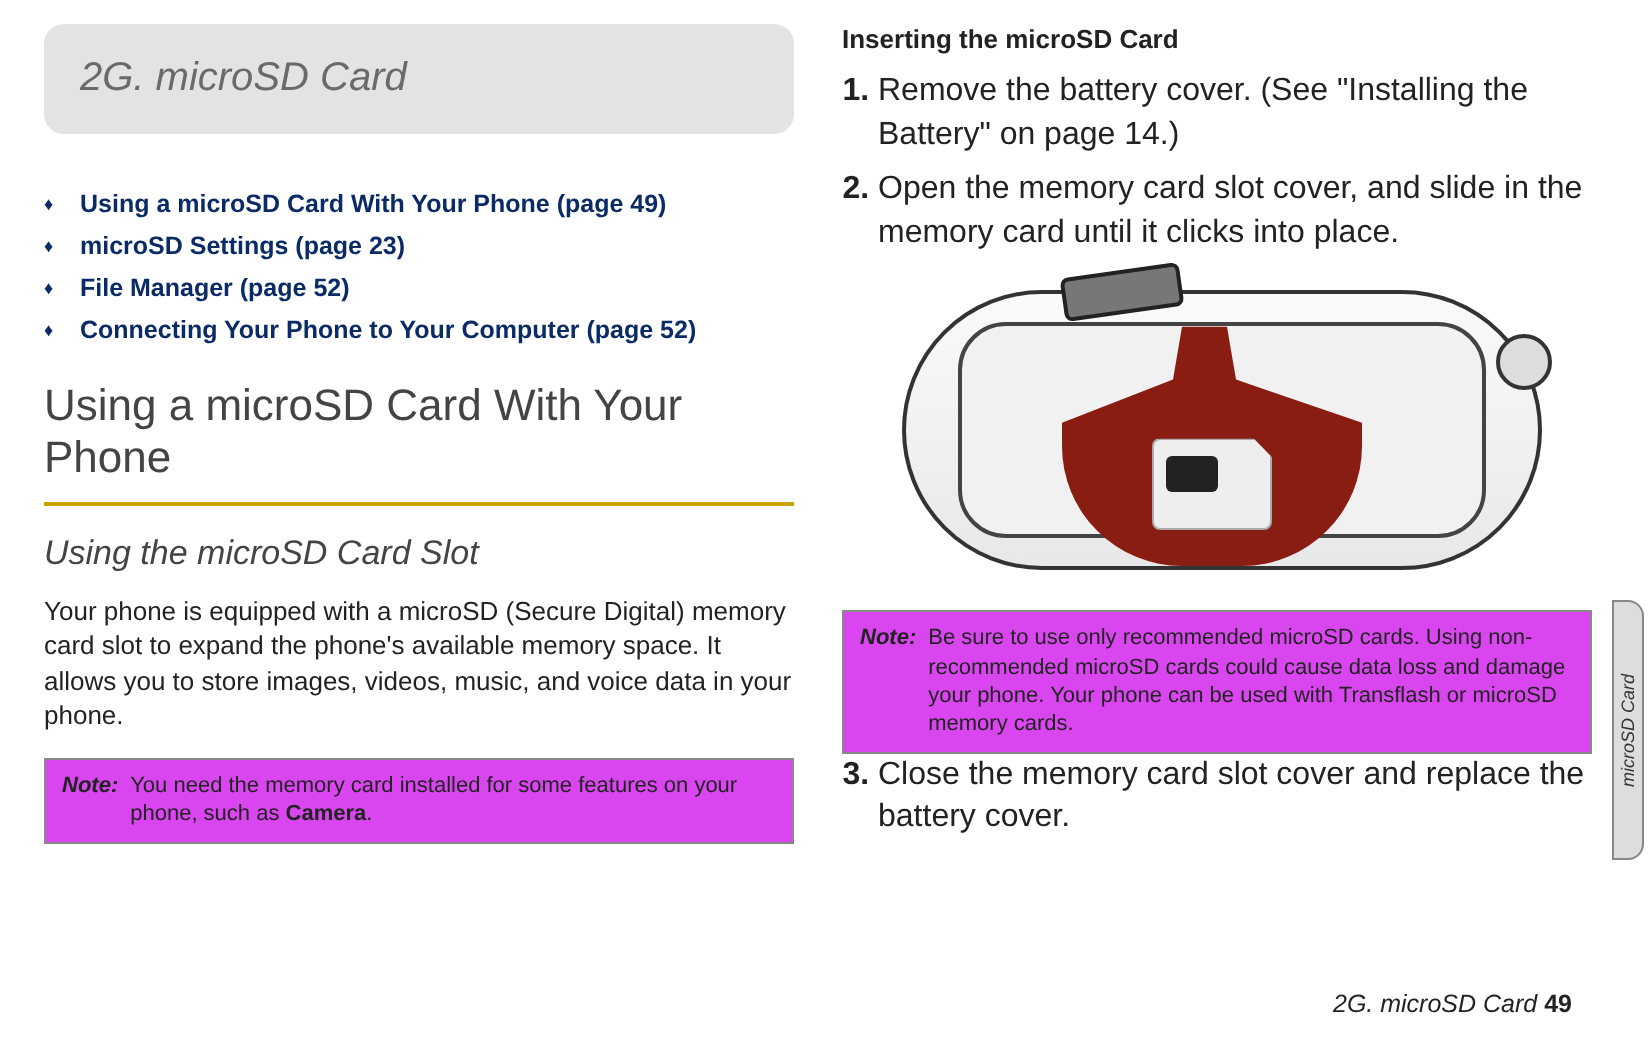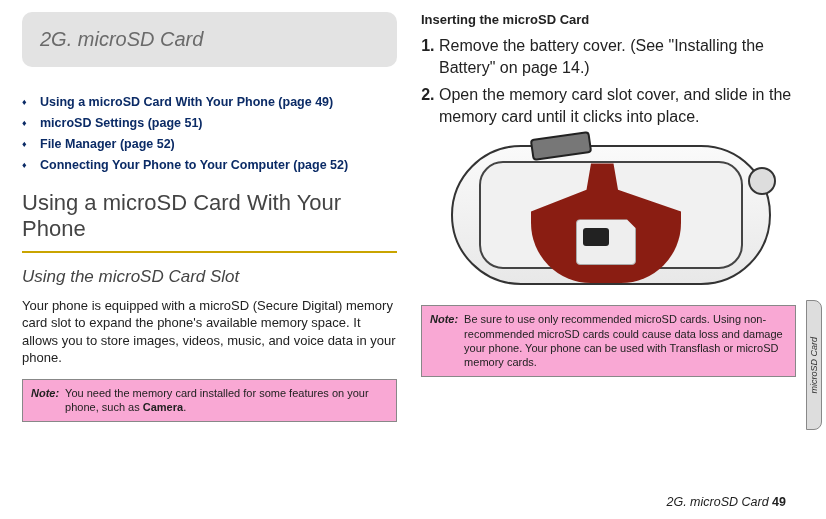--- a/index.html
+++ b/index.html
@@ -69,21 +69,21 @@
     margin-bottom: 10px;
   }
   p.body {
     font-size: 13px;
     line-height: 1.35;
     margin-bottom: 12px;
     color: #222;
   }
   .note-box {
     border: 1px solid #888;
-    background: #f9a8d4;
+    background: #d946ef;
     padding: 6px 8px;
     font-size: 11px;
     line-height: 1.3;
     display: flex;
     gap: 6px;
   }
   .note-box .note-label { font-style: italic; font-weight: 700; white-space: nowrap; }
   .note-box .bold { font-weight: 700; }
   h2.inserting {
     font-size: 13px;
@@ -188,21 +188,21 @@
 
 <div class="page">
 
   <div class="col">
     <div class="chapter-tab">
       <span>2G. microSD Card</span>
     </div>
 
     <ul class="toc">
       <li>Using a microSD Card With Your Phone (page 49)</li>
-      <li>microSD Settings (page 51)</li>
+      <li>microSD Settings (page 23)</li>
       <li>File Manager (page 52)</li>
       <li>Connecting Your Phone to Your Computer (page 52)</li>
     </ul>
 
     <h1 class="section">Using a microSD Card With Your Phone</h1>
     <div class="rule"></div>
 
     <h2 class="subsection">Using the microSD Card Slot</h2>
 
     <p class="body">Your phone is equipped with a microSD (Secure Digital) memory card slot to expand the phone's available memory space. It allows you to store images, videos, music, and voice data in your phone.</p>
@@ -230,20 +230,23 @@
       <div class="arrow-blob">
         <div class="sdcard"></div>
       </div>
     </div>
 
     <div class="note-box">
       <span class="note-label">Note:</span>
       <span>Be sure to use only recommended microSD cards. Using non-recommended microSD cards could cause data loss and damage your phone. Your phone can be used with Transflash or microSD memory cards.</span>
     </div>
 
+    <ol class="steps" start="3">
+      <li>Close the memory card slot cover and replace the battery cover.</li>
+    </ol>
   </div>
 </div>
 
 <div class="side-tab">
   <span>microSD Card</span>
 </div>
 
 <div class="footer">
   <span>2G. microSD Card</span>
   <span class="pnum">49</span>

